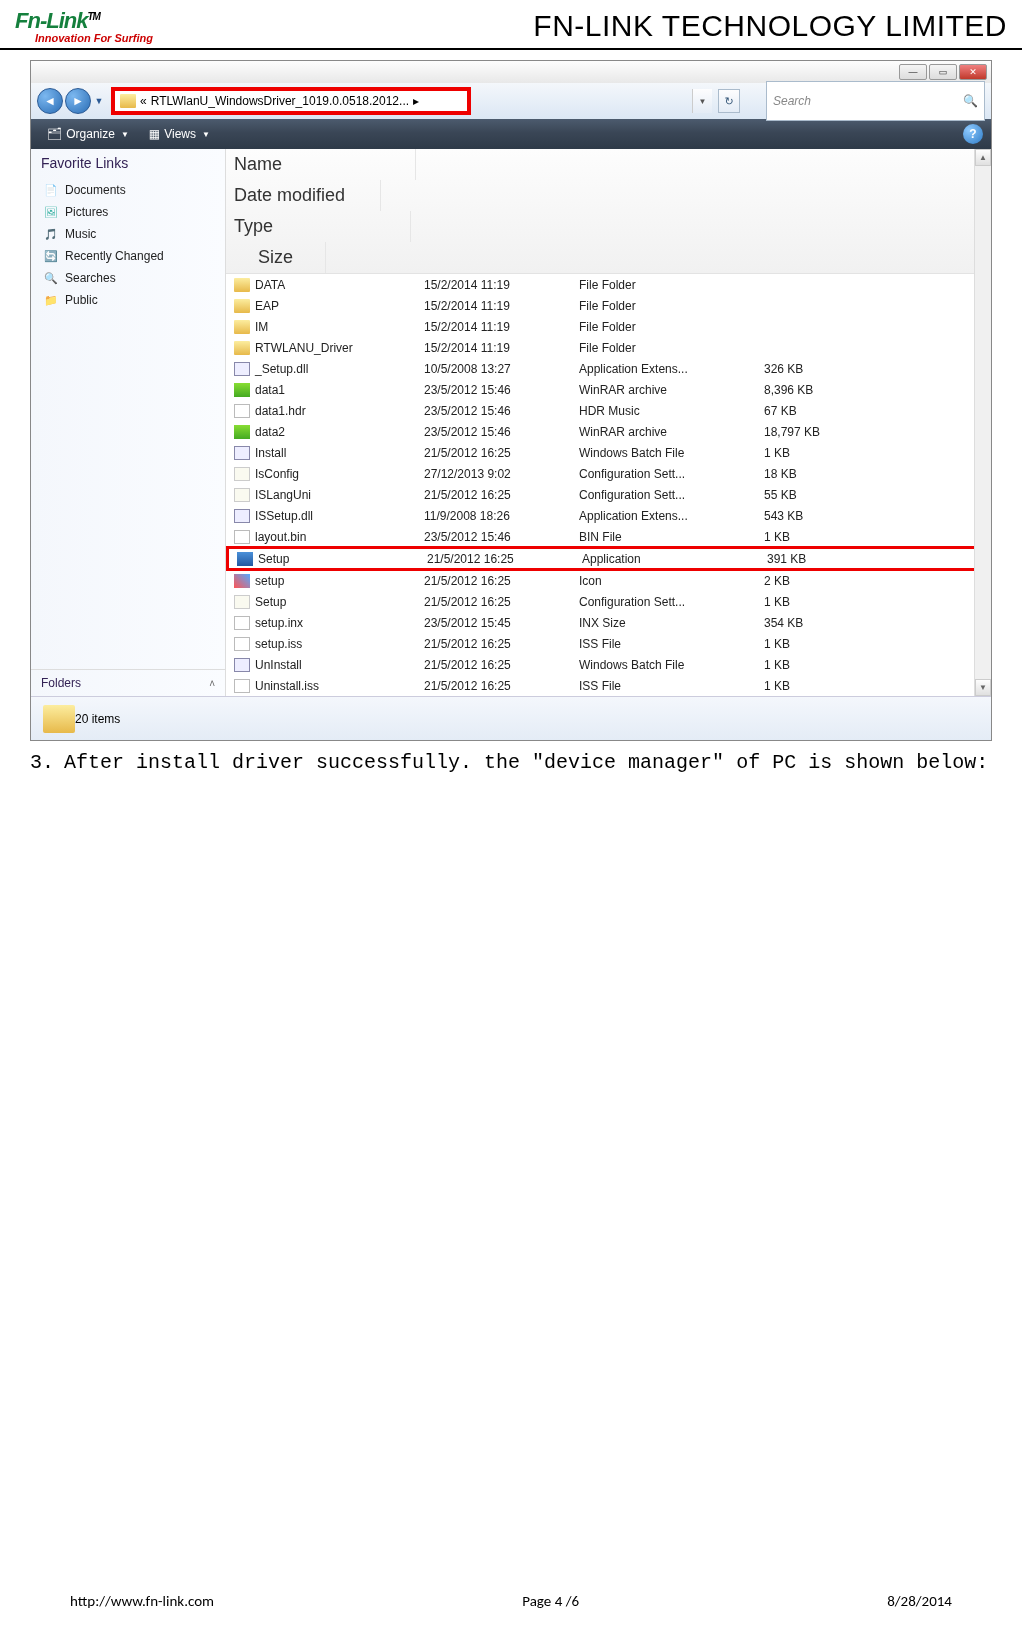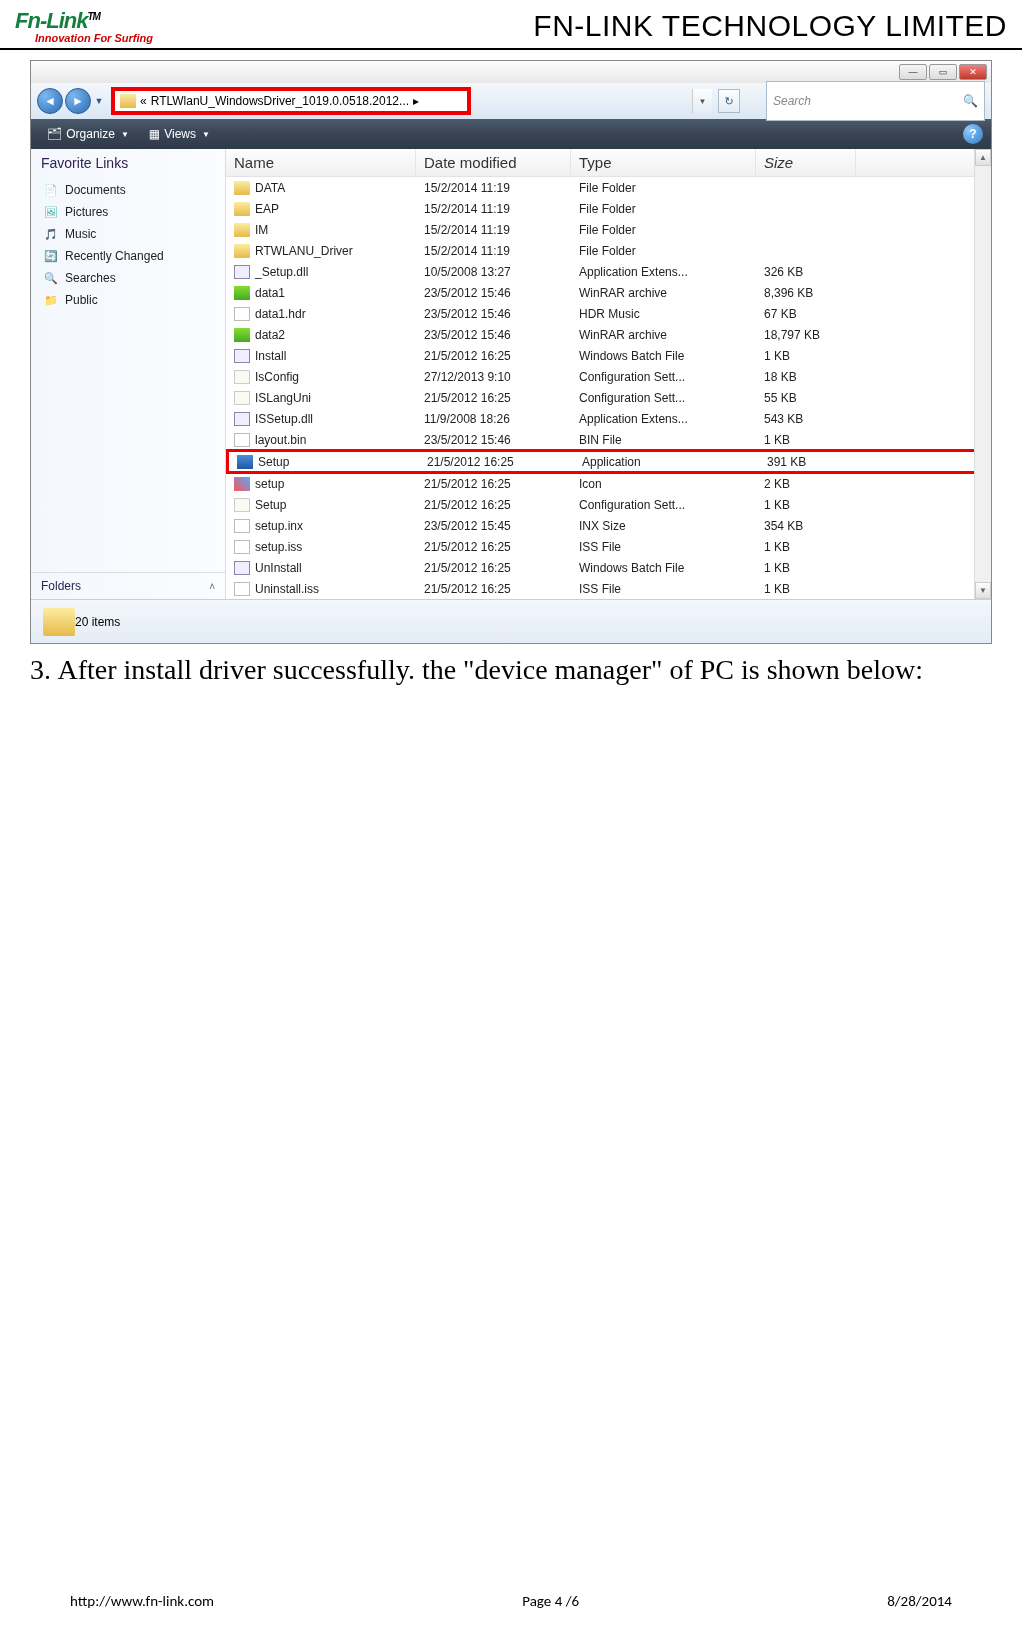--- a/index.html
+++ b/index.html
@@ -43,23 +43,23 @@
   .sidebar-head { padding: 6px 10px; color:#325; font-size:14px; }
   .sidebar-list { padding: 2px 8px; }
   .side-item { display:flex; align-items:center; gap:6px; padding:3px 4px; color:#222; font-size:12px;}
   .side-icon { width:16px; height:16px; display:inline-flex; align-items:center; justify-content:center; font-size:11px;}
   .side-icon.doc { color:#2d7ac7;} .side-icon.pic{color:#2a9;} .side-icon.mus{color:#56a;} .side-icon.rc{color:#2a9d58;} .side-icon.sr{color:#357;} .side-icon.pub{color:#d9a83a;}
   .sidebar-spacer { flex:1; }
   .folders-head { padding:6px 10px; border-top:1px solid #ddd; color:#325; display:flex; align-items:center;}
   .folders-head span:last-child{ margin-left:auto; color:#666; font-size:10px;}
   
   .main-pane { flex:1; display:flex; flex-direction:column; position:relative;}
-  .col-headers { display:flex; border-bottom:1px solid #e3e3e3; background:linear-gradient(to bottom,#fdfdfd,#f1f1f1); font-size:15px; color:#333;}
+  .col-headers { display:flex; border-bottom:1px solid #e3e3e3; background:linear-gradient(to bottom,#fdfdfd,#f1f1f1); font-size:18px; color:#333;flex-direction:column;}
   .col { padding:5px 8px; border-right:1px solid #e6e6e6; }
-  .col.name{ width:190px;} .col.date{width:155px;} .col.type{width:185px;} .col.size{width:100px; text-align:left;font-style:italic;}
+  .col.name{ width:190px;} .col.date{width:155px;} .col.type{width:185px;} .col.size{width:100px; text-align:center;}
   
   .file-rows { position:relative; }
   .file-row { display:flex; align-items:center; font-size:12px; color:#222; height:21px;}
   .file-row .cell { padding:0 8px; white-space:nowrap; overflow:hidden; text-overflow:ellipsis;}
   .cell.name{ width:190px; display:flex; align-items:center; gap:5px;} 
   .cell.date{width:155px;} .cell.type{width:185px;} .cell.size{width:100px; text-align:left;}
   .file-row.highlighted { border:3px solid #e00; height:25px; margin:-1px 0;}
   .fi { width:16px; height:14px; display:inline-block; flex-shrink:0;}
   .fi.folder{ background:linear-gradient(to bottom,#fced9f,#e7b94a); border-radius:1px;}
   .fi.dll{ background:#eef; border:1px solid #88a;}
@@ -70,21 +70,21 @@
   .fi.exe{ background:linear-gradient(to bottom,#4a90d9,#2258a0);}
   .fi.ico{ background:linear-gradient(45deg,#f55,#5af);}
   
   .scrollbar-v { position:absolute; right:0; top:0; bottom:0; width:17px; background:#f0f0f0; border-left:1px solid #ddd;}
   .scroll-arrow { height:17px; background:linear-gradient(to bottom,#fdfdfd,#e0e0e0); border:1px solid #ccc; display:flex;align-items:center;justify-content:center; font-size:8px; color:#666;}
   .scroll-arrow.bottom{ position:absolute; bottom:0; left:0; right:0;}
   
   .statusbar { height:44px; background:linear-gradient(to bottom,#f4f7fc,#e4ecf6); border-top:1px solid #ccd; display:flex; align-items:center; padding:4px 12px; }
   .big-folder{ width:32px; height:28px; background:linear-gradient(to bottom,#fced9f,#e7b94a); border-radius:2px;}
   
-  .step-text { padding: 10px 0; font-size: 28px; font-family: Liberation Serif, serif; }
+  .step-text { padding: 10px 0; font-size: 20px; font-family: Liberation Mono, monospace; }
   .step-text .num { display:inline-block; width: 22px;}
   
   .page-footer { position: fixed; bottom: 0; left:50%; transform:translateX(-50%); width:1022px; padding: 10px 70px 20px; display:flex; justify-content:space-between; font-family: Calibri, sans-serif; font-size:15px; background:#fff;}
   
   .blank-fill { height: 760px; }
 </style>
 </head>
 <body>
 
 <div class="page-header">
@@ -261,21 +261,21 @@
               </span>
     <span class="cell date">21/5/2012 16:25</span>
     <span class="cell type">Windows Batch File</span>
     <span class="cell size">1 KB</span>
             </div>
             <div class="file-row">
     <span class="cell name">
                 <span class="fi ini"></span>
                 <span>IsConfig</span>
               </span>
-    <span class="cell date">27/12/2013 9:10</span>
+    <span class="cell date">27/12/2013 9:02</span>
     <span class="cell type">Configuration Sett...</span>
     <span class="cell size">18 KB</span>
             </div>
             <div class="file-row">
     <span class="cell name">
                 <span class="fi ini"></span>
                 <span>ISLangUni</span>
               </span>
     <span class="cell date">21/5/2012 16:25</span>
     <span class="cell type">Configuration Sett...</span>

